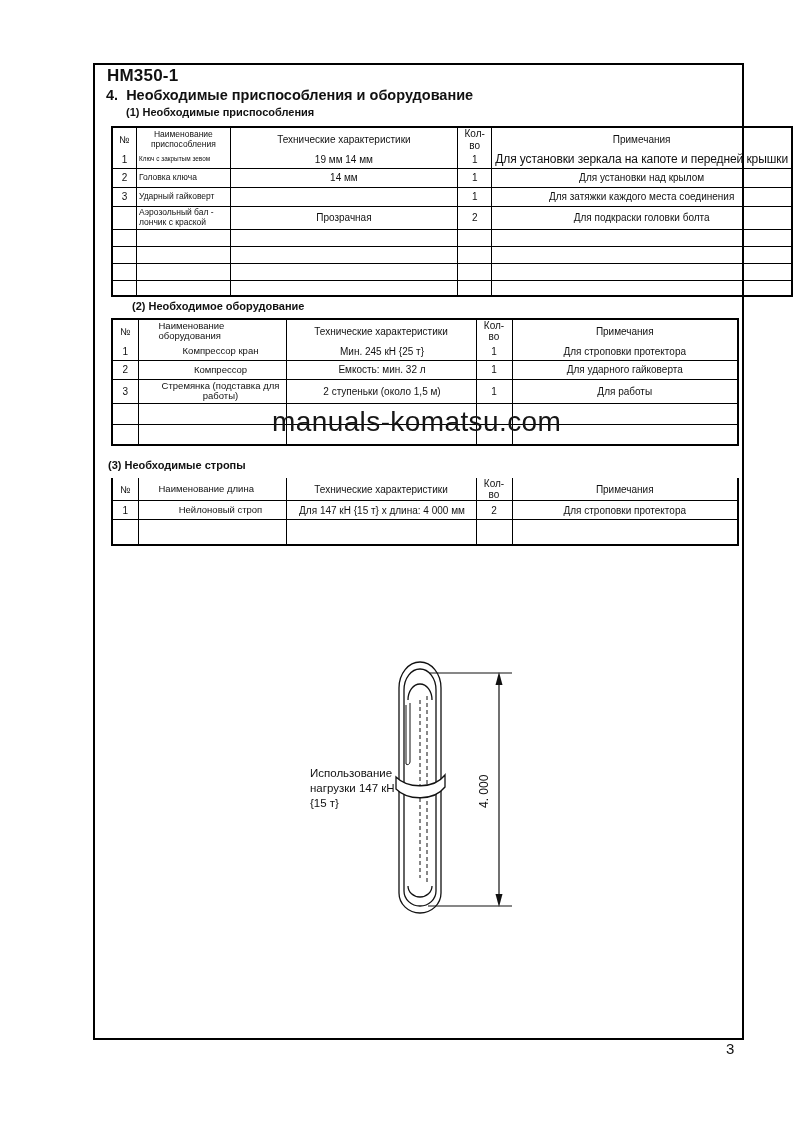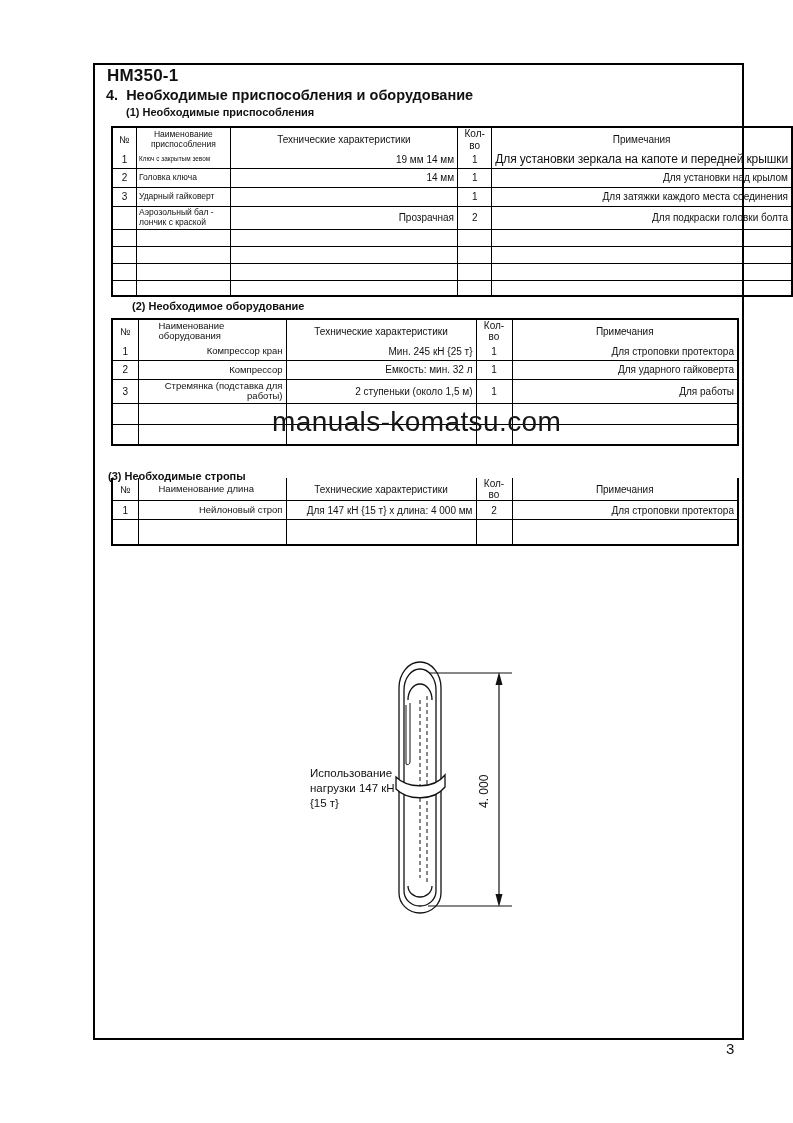--- a/index.html
+++ b/index.html
@@ -9,32 +9,32 @@
 
   
   #page-frame{left:93px;top:63px;width:647px;height:973px;border:2px solid #000;background:#fff;}
 
   
   #model{left:107px;top:66px;font-size:17px;font-weight:bold;letter-spacing:.2px;text-align:center;}
   #main-title{left:106px;top:87px;font-size:14.5px;font-weight:bold;white-space:pre;}
   .sec-cap{font-size:11px;font-weight:bold;white-space:nowrap;}
   #cap1{left:108px;top:106px;margin-left:18px;}
   #cap2{left:108px;top:300px;margin-left:24px;}
-  #cap3{left:108px;top:470px;}
+  #cap3{left:108px;top:459px;}
 
   
   table.tbl{position:absolute;border-collapse:collapse;table-layout:fixed;
             font-size:10px;line-height:1.12;color:#111;}
   table.tbl td{border:1px solid #000;padding:0 3px;vertical-align:middle;overflow:hidden;}
   #t1,#t2{border:2px solid #000;}
   #t3{border:2px solid #000;border-top:none;}
   #t3 tr:first-child td{border-top:none;}
   tr.hr td{text-align:center;}
   td.ctr{text-align:center;}
-  td.l{text-align:right;}
+  td.l{text-align:center;}
   tr.mb td{border-bottom:none;}
   tr.mt td{border-top:none;}
   td.nr{border-right:none;}
   td.nl{border-left:none;}
   #t1 td.name{font-size:8.5px;padding:0 2px;}
   .sq{display:block;font-size:8px;white-space:nowrap;transform:scaleX(.8);transform-origin:0 50%;}
   .xs{font-size:12px;white-space:nowrap;letter-spacing:-.1px;}
   #t2 td.name,#t3 td.name{font-size:9.5px;padding-left:20px;}
   #t2 td.spec,#t3 td.spec{padding-left:5px;}
   .h24{height:24px;} .h22{height:22px;} .h21{height:21px;} .h19{height:19px;}

